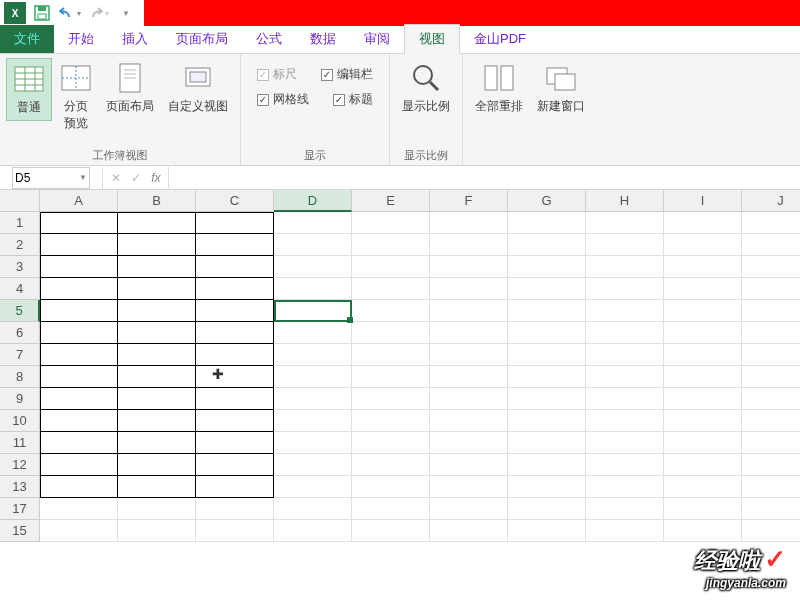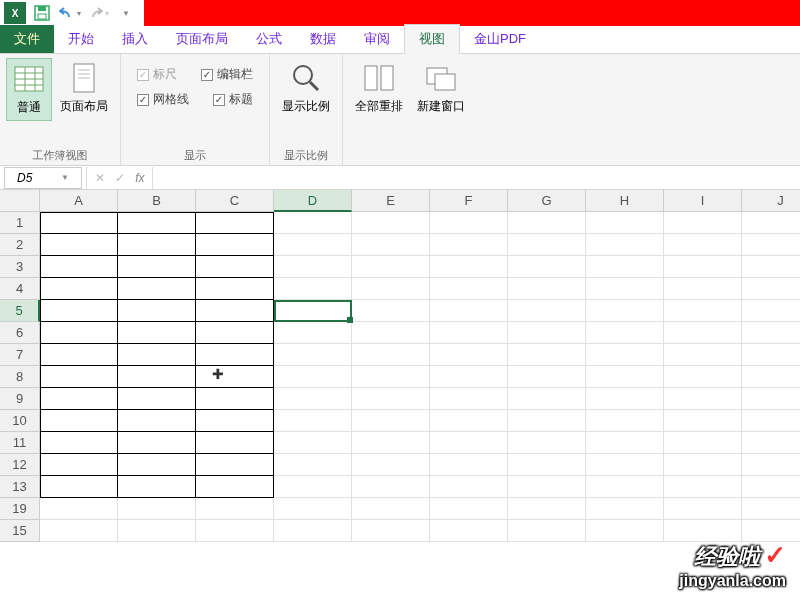--- a/index.html
+++ b/index.html
@@ -9,41 +9,41 @@
   .title-bar { height: 26px; background: #fff; display: flex; align-items: center; }
   .title-left { display: flex; align-items: center; gap: 4px; padding-left: 4px; }
   .excel-icon { width: 22px; height: 22px; background: #217346; display: flex; align-items: center; justify-content: center; color: #fff; font-size: 10px; font-weight: bold; }
   .qat-btn { width: 24px; height: 24px; display: flex; align-items: center; justify-content: center; font-size: 14px; color: #555; }
   .qat-btn.disabled { color: #bbb; }
   .red-section { flex: 1; background: #ff0000; height: 26px; margin-left: 6px; }
 
   
   .tabs { height: 28px; background: #fff; border-bottom: 1px solid #d4d4d4; display: flex; align-items: flex-end; }
   .tab { padding: 5px 14px; font-size: 13px; color: #6d28d9; cursor: pointer; }
-  .tab.file { background: #217346; color: #fef9c3; }
+  .tab.file { background: #217346; color: #5eead4; }
   .tab.active { background: #f5f5f5; border: 1px solid #d4d4d4; border-bottom: 1px solid #f5f5f5; margin-bottom: -1px; color: #217346; }
 
   
   .ribbon { height: 112px; background: #f5f5f5; border-bottom: 1px solid #d4d4d4; display: flex; }
   .ribbon-group { display: flex; flex-direction: column; border-right: 1px solid #ddd; padding: 4px 6px 0 6px; }
   .ribbon-group-content { flex: 1; display: flex; align-items: flex-start; gap: 2px; }
   .ribbon-group-label { text-align: center; font-size: 11px; color: #666; padding: 2px 0; }
-  .big-btn { display: flex; flex-direction: column; align-items: center; justify-content: flex-start; padding: 4px 6px; font-size: 12px; color: #000000; min-width: 44px; }
+  .big-btn { display: flex; flex-direction: column; align-items: center; justify-content: flex-start; padding: 4px 6px; font-size: 12px; color: #404040; min-width: 44px; }
   .big-btn.active { background: #cce8d8; border: 1px solid #98c8a8; }
   .big-icon { width: 32px; height: 32px; margin-bottom: 4px; }
   .checks { display: flex; flex-direction: column; gap: 8px; padding: 8px 10px; font-size: 12px; color: #444; }
   .check-row { display: flex; gap: 24px; }
   .check-item { display: flex; align-items: center; gap: 4px; }
   .check-item.disabled { color: #999; }
   .cb { width: 12px; height: 12px; border: 1px solid #888; display: inline-flex; align-items: center; justify-content: center; font-size: 10px; background: #fff; }
   .cb.disabled { border-color: #bbb; color: #bbb; }
 
   
   .fbar { height: 24px; border-bottom: 1px solid #d4d4d4; display: flex; align-items: center; font-size: 12px; background: #fff; }
-  .name-box { width: 78px; height: 22px; border: 1px solid #ccc; margin: 0 4px; display: flex; align-items: center; padding: 0 12px; justify-content: space-between; font-style: italic; }
+  .name-box { width: 78px; height: 22px; border: 1px solid #ccc; margin: 0 12px; display: flex; align-items: center; padding: 0 2px; justify-content: space-between; }
   .name-box span.dd { color: #888; font-size: 8px; }
   .fx-btns { display: flex; align-items: center; gap: 10px; padding: 0 8px; border-left: 1px solid #ddd; border-right: 1px solid #ddd; height: 22px; color: #bbb; }
   .fx-label { font-style: italic; color: #888; }
   .formula-input { flex: 1; height: 22px; padding: 0 6px; border: none; }
 
   
   .sheet { position: relative; width: 800px; height: 410px; overflow: hidden; }
   .corner { position: absolute; left: 0; top: 0; width: 40px; height: 22px; background: #f0f0f0; border-right: 1px solid #ccc; border-bottom: 1px solid #ccc; }
   .col-headers { position: absolute; left: 40px; top: 0; height: 22px; display: flex; }
   .col-h { width: 78px; height: 22px; background: #f0f0f0; border-right: 1px solid #ccc; border-bottom: 1px solid #ccc; text-align: center; font-size: 13px; color: #555; line-height: 22px; }
@@ -59,21 +59,21 @@
   .bordered.first .cell:nth-child(-n+3) { border-top: 1px solid #000; }
   .bordered .cell:nth-child(1) { border-left: 1px solid #000; }
   .sel-cell { position: absolute; left: 274px; top: 110px; width: 78px; height: 22px; border: 2px solid #217346; pointer-events: none; }
   .sel-handle { position: absolute; right: -3px; bottom: -3px; width: 6px; height: 6px; background: #217346; }
   .cursor-plus { position: absolute; left: 212px; top: 176px; font-size: 14px; color: #333; pointer-events: none; }
 
   
   .watermark { position: absolute; right: 14px; bottom: 10px; text-align: right; color: #fff; text-shadow: 1px 1px 2px #000, -1px -1px 2px #000, 1px -1px 2px #000, -1px 1px 2px #000; font-weight: bold; }
   .watermark .big { font-size: 22px; font-style: italic; }
   .watermark .check { color: #ff3030; font-size: 26px; text-shadow: none; margin-left: 4px; }
-  .watermark .small { font-size: 16px; display: block; }
+  .watermark .small { font-size: 12px; font-style: italic; display: block; }
 
   svg { display: block; }
 </style>
 </head>
 <body>
 
 <div class="title-bar">
   <div class="title-left">
     <div class="excel-icon">X</div>
     <div class="qat-btn" title="保存">
@@ -124,26 +124,42 @@
             <line x1="2" y1="10" x2="30" y2="10" stroke="#6aa66a"></line>
             <line x1="2" y1="16" x2="30" y2="16" stroke="#6aa66a"></line>
             <line x1="2" y1="22" x2="30" y2="22" stroke="#6aa66a"></line>
             <line x1="12" y1="4" x2="12" y2="28" stroke="#6aa66a"></line>
             <line x1="22" y1="4" x2="22" y2="28" stroke="#6aa66a"></line>
           </svg>
         <span>普通</span>
       </div>
       <div class="big-btn">
         <svg class="big-icon" viewBox="0 0 32 32">
+            <rect x="2" y="4" width="28" height="24" fill="#fff" stroke="#888"></rect>
+            <line x1="16" y1="4" x2="16" y2="28" stroke="#4488dd" stroke-dasharray="2"></line>
+            <line x1="2" y1="16" x2="30" y2="16" stroke="#4488dd" stroke-dasharray="2"></line>
+          </svg>
+        <span>分页</span>
+        <span>预览</span>
+      </div>
+      <div class="big-btn">
+        <svg class="big-icon" viewBox="0 0 32 32">
             <rect x="6" y="2" width="20" height="28" fill="#fff" stroke="#888"></rect>
             <line x1="10" y1="8" x2="22" y2="8" stroke="#bbb"></line>
             <line x1="10" y1="12" x2="22" y2="12" stroke="#bbb"></line>
             <line x1="10" y1="16" x2="22" y2="16" stroke="#bbb"></line>
           </svg>
         <span>页面布局</span>
+      </div>
+      <div class="big-btn">
+        <svg class="big-icon" viewBox="0 0 32 32">
+            <rect x="4" y="6" width="24" height="18" fill="#fff" stroke="#888"></rect>
+            <rect x="8" y="10" width="16" height="10" fill="#eef" stroke="#888"></rect>
+          </svg>
+        <span>自定义视图</span>
       </div>
     </div>
     <div class="ribbon-group-label">工作簿视图</div>
   </div>
 
   <div class="ribbon-group">
     <div class="ribbon-group-content">
       <div class="checks">
         <div class="check-row">
           <label class="check-item disabled">
@@ -238,21 +254,21 @@
     <div class="row-h">4</div>
     <div class="row-h sel">5</div>
     <div class="row-h">6</div>
     <div class="row-h">7</div>
     <div class="row-h">8</div>
     <div class="row-h">9</div>
     <div class="row-h">10</div>
     <div class="row-h">11</div>
     <div class="row-h">12</div>
     <div class="row-h">13</div>
-    <div class="row-h">19</div>
+    <div class="row-h">17</div>
     <div class="row-h">15</div>
   </div>
   <div class="cells" id="cells">
       <div class="cell-row bordered first">
         <div class="cell"></div>
         <div class="cell"></div>
         <div class="cell"></div>
         <div class="cell"></div>
         <div class="cell"></div>
         <div class="cell"></div>

